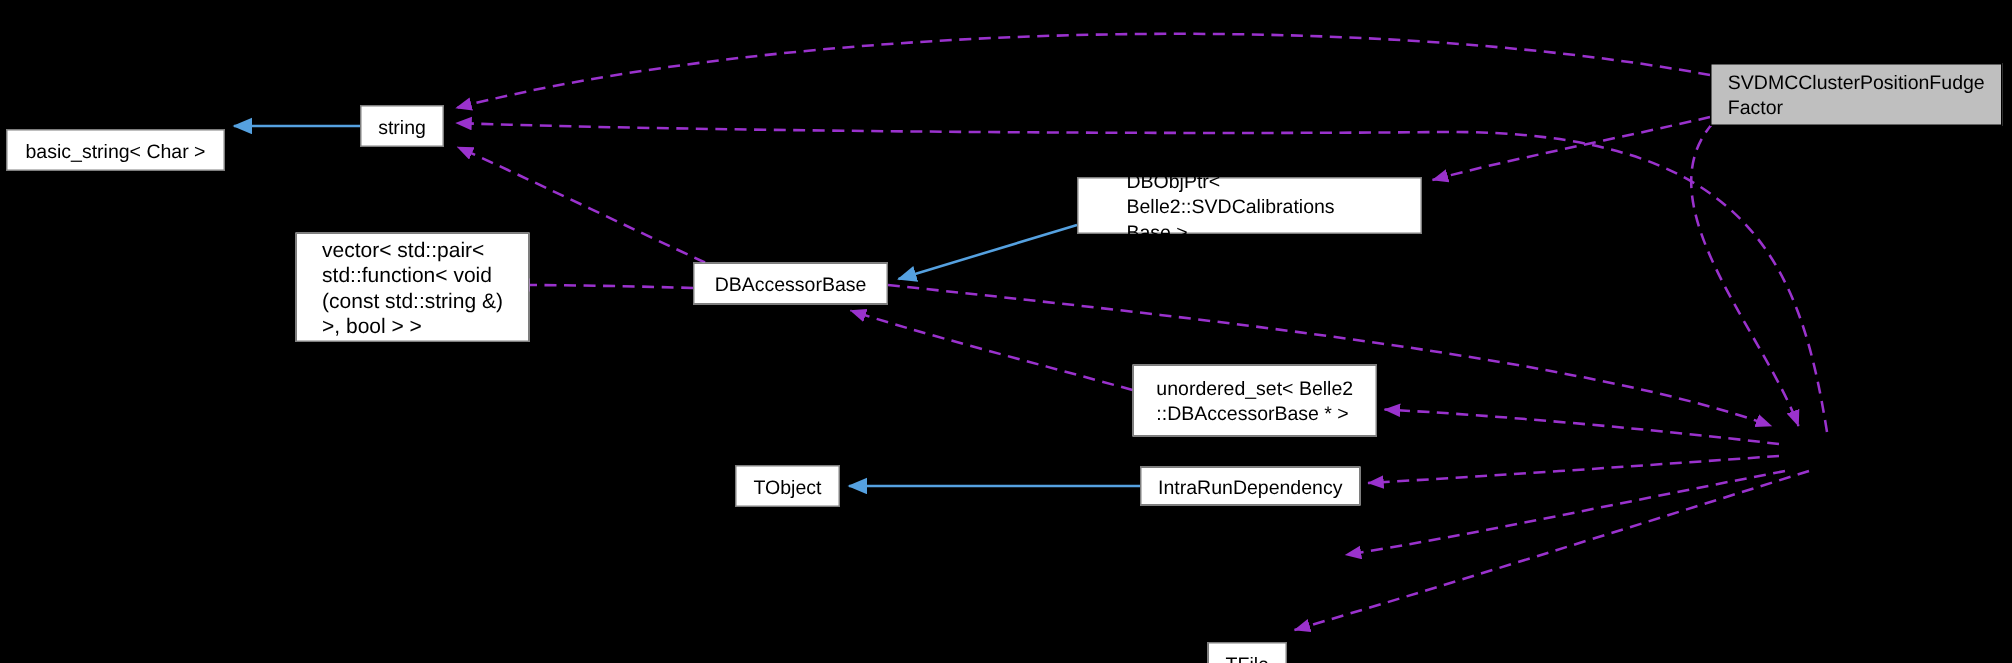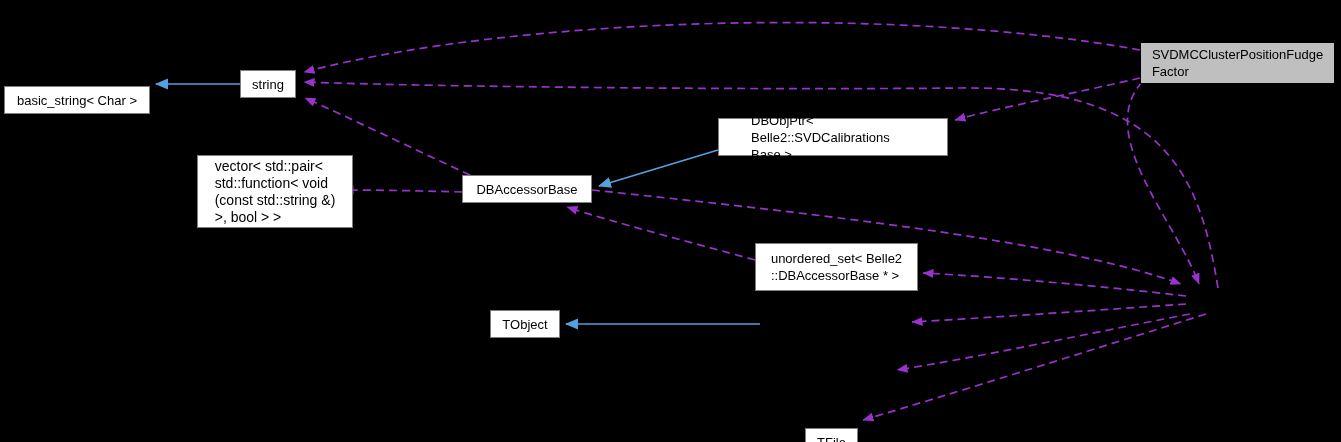--- a/index.html
+++ b/index.html
@@ -96,18 +96,19 @@
 (const std::string &amp;)
 &gt;, bool &gt; &gt;</div>
 
   <div class="node" id="n-dbaccessorbase">DBAccessorBase</div>
 
   <div class="node" id="n-unordered-set">unordered_set&lt; Belle2
 ::DBAccessorBase * &gt;</div>
 
   <div class="node" id="n-tobject">TObject</div>
 
+  <div class="node" id="n-intrarun">IntraRunDependency</div>
 
 
   <div class="node" id="n-tfile">TFile</div>
 
 
 </div>
 
 </body></html>

